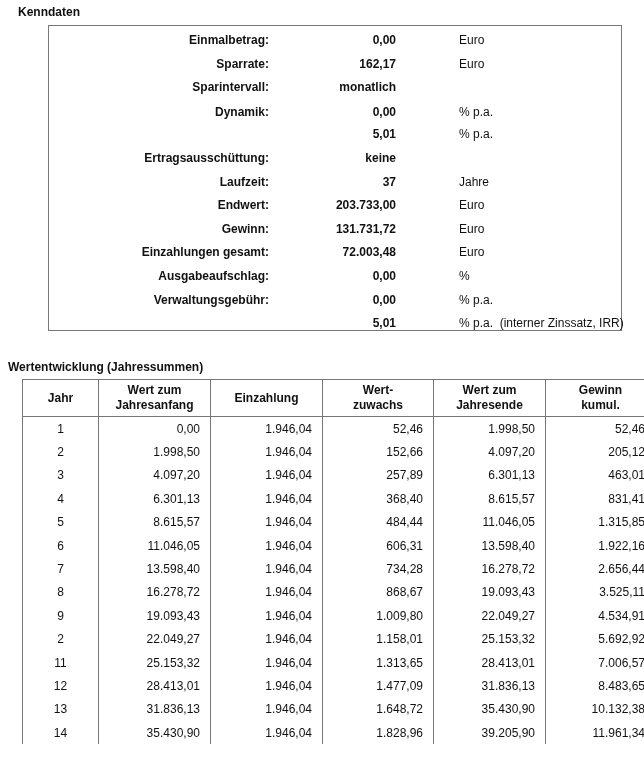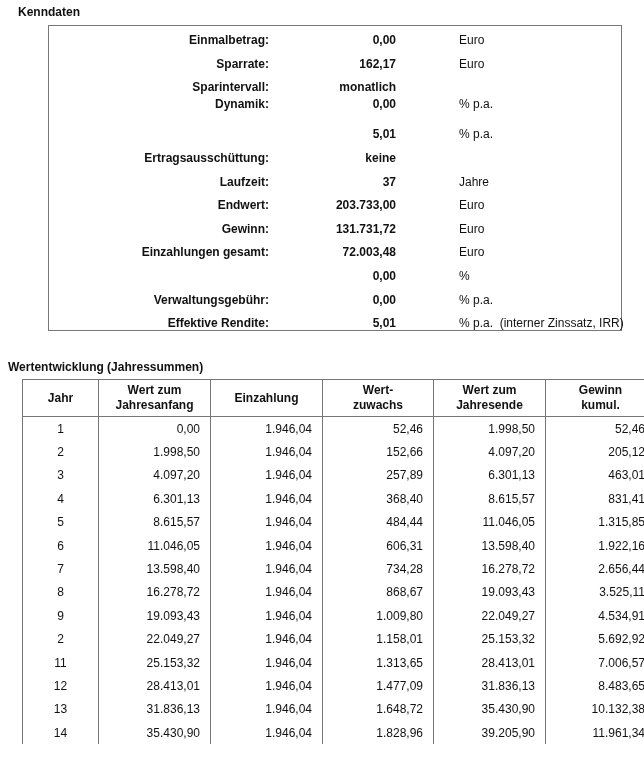--- a/index.html
+++ b/index.html
@@ -57,21 +57,21 @@
     <div class="krow" style="top: 27.6px;">
       <span class="klabel">Sparrate:</span>
       <span class="kvalue">162,17</span>
       <span class="kunit">Euro</span>
     </div>
     <div class="krow" style="top: 51.2px;">
       <span class="klabel">Sparintervall:</span>
       <span class="kvalue">monatlich</span>
       <span class="kunit"></span>
     </div>
-    <div class="krow" style="top: 68px;">
+    <div class="krow" style="top: 76px;">
       <span class="klabel">Dynamik:</span>
       <span class="kvalue">0,00</span>
       <span class="kunit">% p.a.</span>
     </div>
     <div class="krow" style="top: 98.4px;">
       <span class="kvalue">5,01</span>
       <span class="kunit">% p.a.</span>
     </div>
     <div class="krow" style="top: 122px;">
       <span class="klabel">Ertragsausschüttung:</span>
@@ -92,30 +92,30 @@
       <span class="klabel">Gewinn:</span>
       <span class="kvalue">131.731,72</span>
       <span class="kunit">Euro</span>
     </div>
     <div class="krow" style="top: 216.4px;">
       <span class="klabel">Einzahlungen gesamt:</span>
       <span class="kvalue">72.003,48</span>
       <span class="kunit">Euro</span>
     </div>
     <div class="krow" style="top: 240px;">
+      <span class="klabel">Ausgabeaufschlag:</span>
       <span class="kvalue">0,00</span>
       <span class="kunit">%</span>
     </div>
     <div class="krow" style="top: 263.6px;">
       <span class="klabel">Verwaltungsgebühr:</span>
       <span class="kvalue">0,00</span>
       <span class="kunit">% p.a.</span>
     </div>
     <div class="krow" style="top: 287.2px;">
-      <span class="klabel">Effektive Rendite:</span>
       <span class="kvalue">5,01</span>
       <span class="kunit">% p.a.  (interner Zinssatz, IRR)</span>
     </div>
   </div>
 
 <div class="section-title" id="wert-title">Wertentwicklung (Jahressummen)</div>
 <table id="wert-table">
   <colgroup>
     <col style="width:76px">
       <col style="width:112px">

